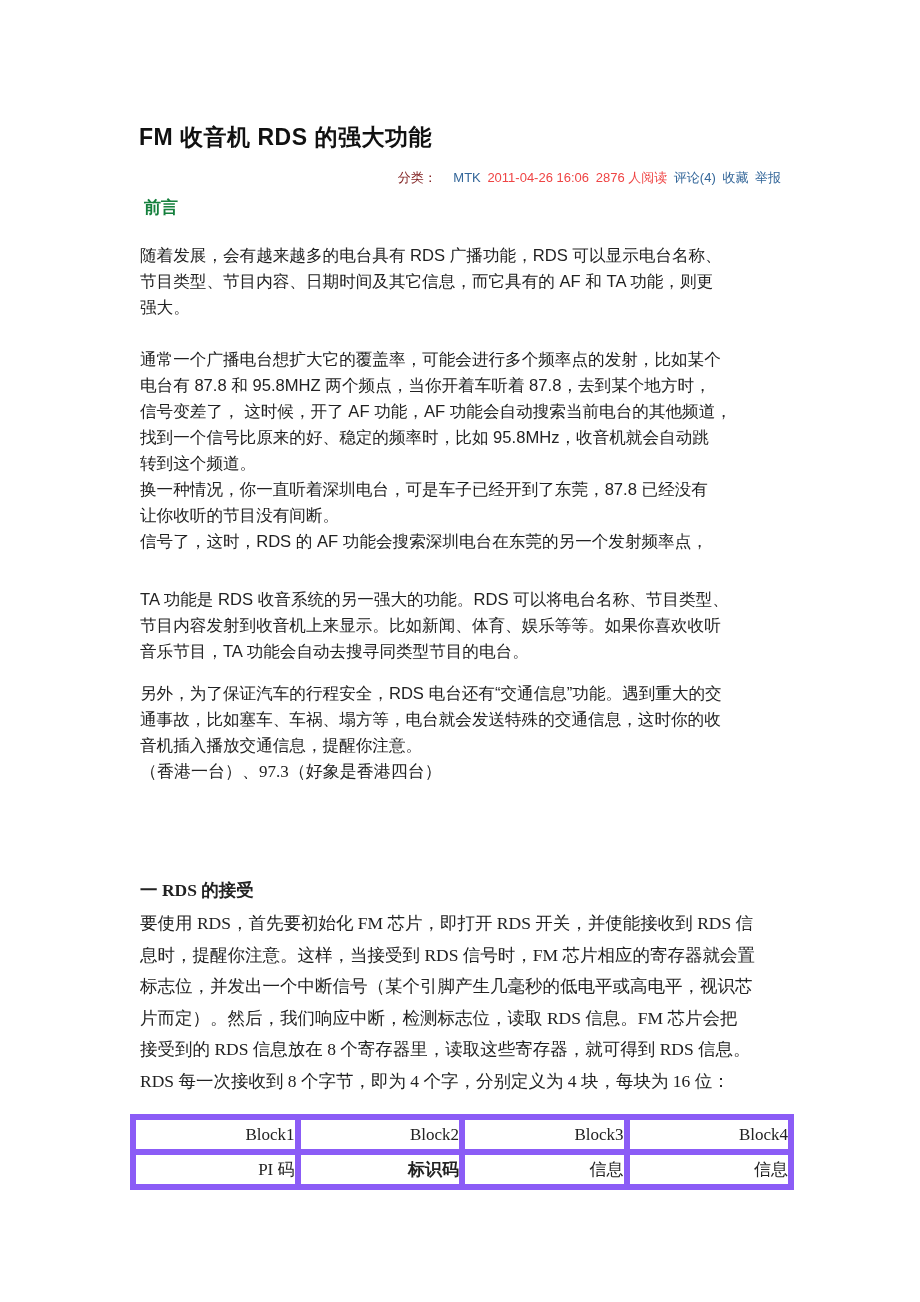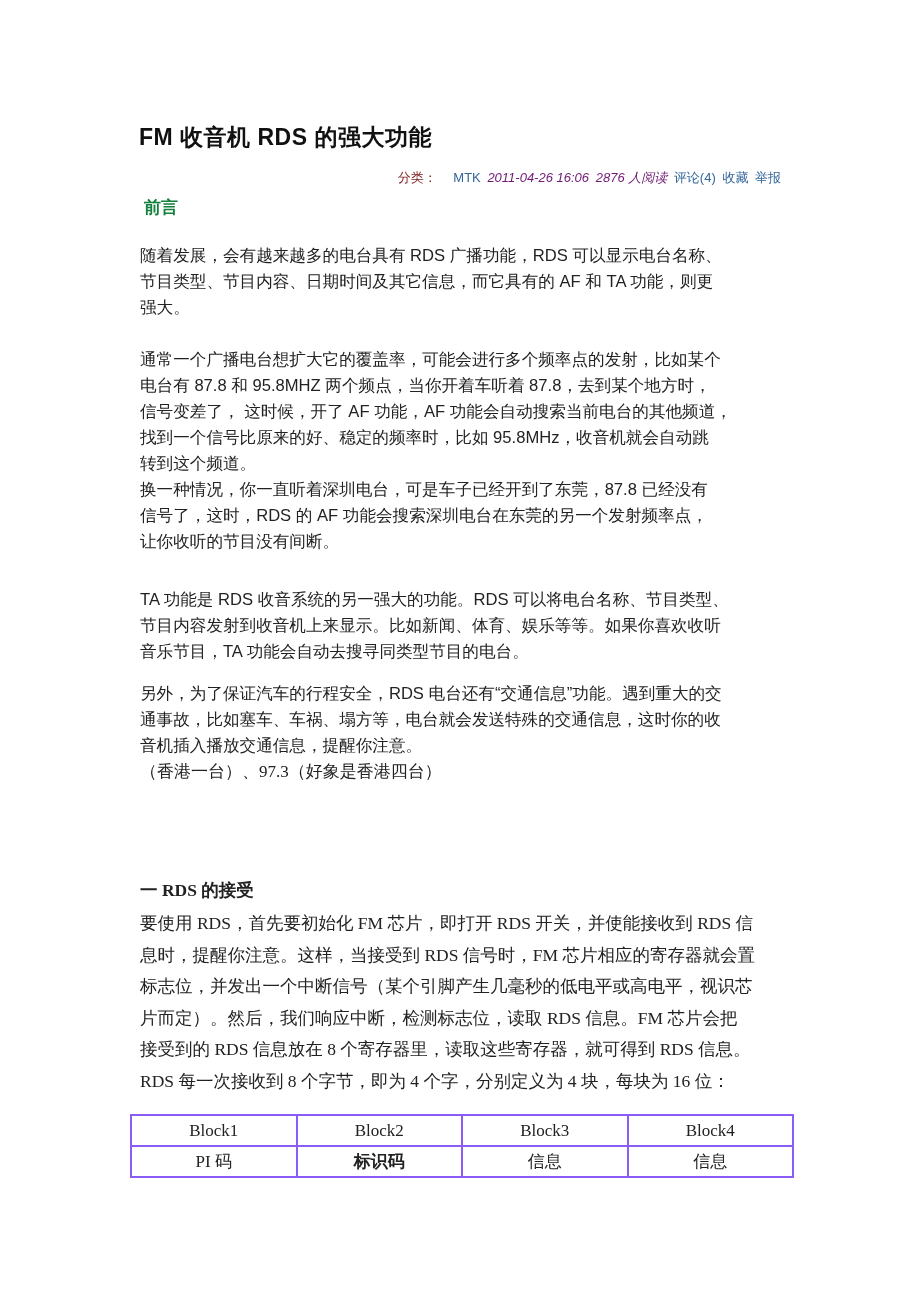--- a/index.html
+++ b/index.html
@@ -5,31 +5,31 @@
   html, body { margin: 0; padding: 0; background: #ffffff; }
   body { width: 920px; height: 1302px; position: relative; overflow: hidden;
          font-family: "Liberation Sans", "DejaVu Sans", sans-serif; color: #1a1a1a; }
   .page { position: absolute; left: 0; top: 0; width: 920px; height: 1302px; }
   .title { position: absolute; left: 139px; top: 122px; font-size: 23px; font-weight: bold;
            color: #111; letter-spacing: 0.5px; white-space: nowrap; }
   .meta { position: absolute; right: 139px; top: 169px; font-size: 13px; white-space: nowrap; color: #999; }
   .meta span { margin-left: 3px; }
   .meta .cat-label { color: #7f1d1d; margin-right: 10px; }
   .meta .link { color: #336699; }
-  .meta .gray { color: #701a75; font-style: italic; }
+  .meta .gray { color: #ef4444; }
   .h-preface { position: absolute; left: 144px; top: 196px; font-size: 17px; font-weight: bold; color: #15803d; }
   .para { position: absolute; left: 140px; width: 650px; font-size: 16.6px; line-height: 26px; color: #222; }
   .para.serif { font-family: "Liberation Serif", "DejaVu Serif", serif; font-size: 17.5px; line-height: 31.5px; }
   .para.mono-ish { font-family: "Liberation Serif", "DejaVu Serif", serif; font-size: 17px; line-height: 31px; }
   .h-section { position: absolute; left: 140px; top: 850px; font-family: "Liberation Serif", "DejaVu Serif", serif;
                font-size: 17.5px; font-weight: bold; color: #222; white-space: nowrap; margin-top: 28px; }
   .line { display: block; white-space: nowrap; }
   table.blocks { position: absolute; left: 130px; top: 1114px; width: 664px; border-collapse: collapse;
                  font-family: "Liberation Serif", "DejaVu Serif", serif; font-size: 17px; color: #222; }
-  table.blocks td { border: 2px solid #8b5cf6; height: 29px; text-align: center; width: 25%; padding: 0; }
+  table.blocks td { border: 6px solid #8b5cf6; height: 29px; text-align: right; width: 25%; padding: 0; }
   table.blocks td.bold-cell { font-weight: bold; }
 </style>
 </head>
 <body>
 
 <div class="page">
 
   <div class="title">FM 收音机  RDS 的强大功能</div>
 
   <div class="meta">
@@ -50,22 +50,22 @@
     <span class="line">强大。</span>
   </div>
 
   <div class="para" style="top:347px;">
     <span class="line">通常一个广播电台想扩大它的覆盖率，可能会进行多个频率点的发射，比如某个</span>
     <span class="line">电台有 87.8 和 95.8MHZ 两个频点，当你开着车听着 87.8，去到某个地方时，</span>
     <span class="line">信号变差了，  这时候，开了 AF 功能，AF 功能会自动搜索当前电台的其他频道，</span>
     <span class="line">找到一个信号比原来的好、稳定的频率时，比如 95.8MHz，收音机就会自动跳</span>
     <span class="line">转到这个频道。</span>
     <span class="line">换一种情况，你一直听着深圳电台，可是车子已经开到了东莞，87.8 已经没有</span>
+    <span class="line">让你收听的节目没有间断。</span>
     <span class="line">信号了，这时，RDS 的 AF 功能会搜索深圳电台在东莞的另一个发射频率点，</span>
-    <span class="line">让你收听的节目没有间断。</span>
   </div>
 
   <div class="para" style="top:577px;margin-top:10px;">
     <span class="line">TA 功能是 RDS 收音系统的另一强大的功能。RDS 可以将电台名称、节目类型、</span>
     <span class="line">节目内容发射到收音机上来显示。比如新闻、体育、娱乐等等。如果你喜欢收听</span>
     <span class="line">音乐节目，TA 功能会自动去搜寻同类型节目的电台。</span>
   </div>
 
   <div class="para" style="top:681px;">
     <span class="line">另外，为了保证汽车的行程安全，RDS 电台还有“交通信息”功能。遇到重大的交</span>

